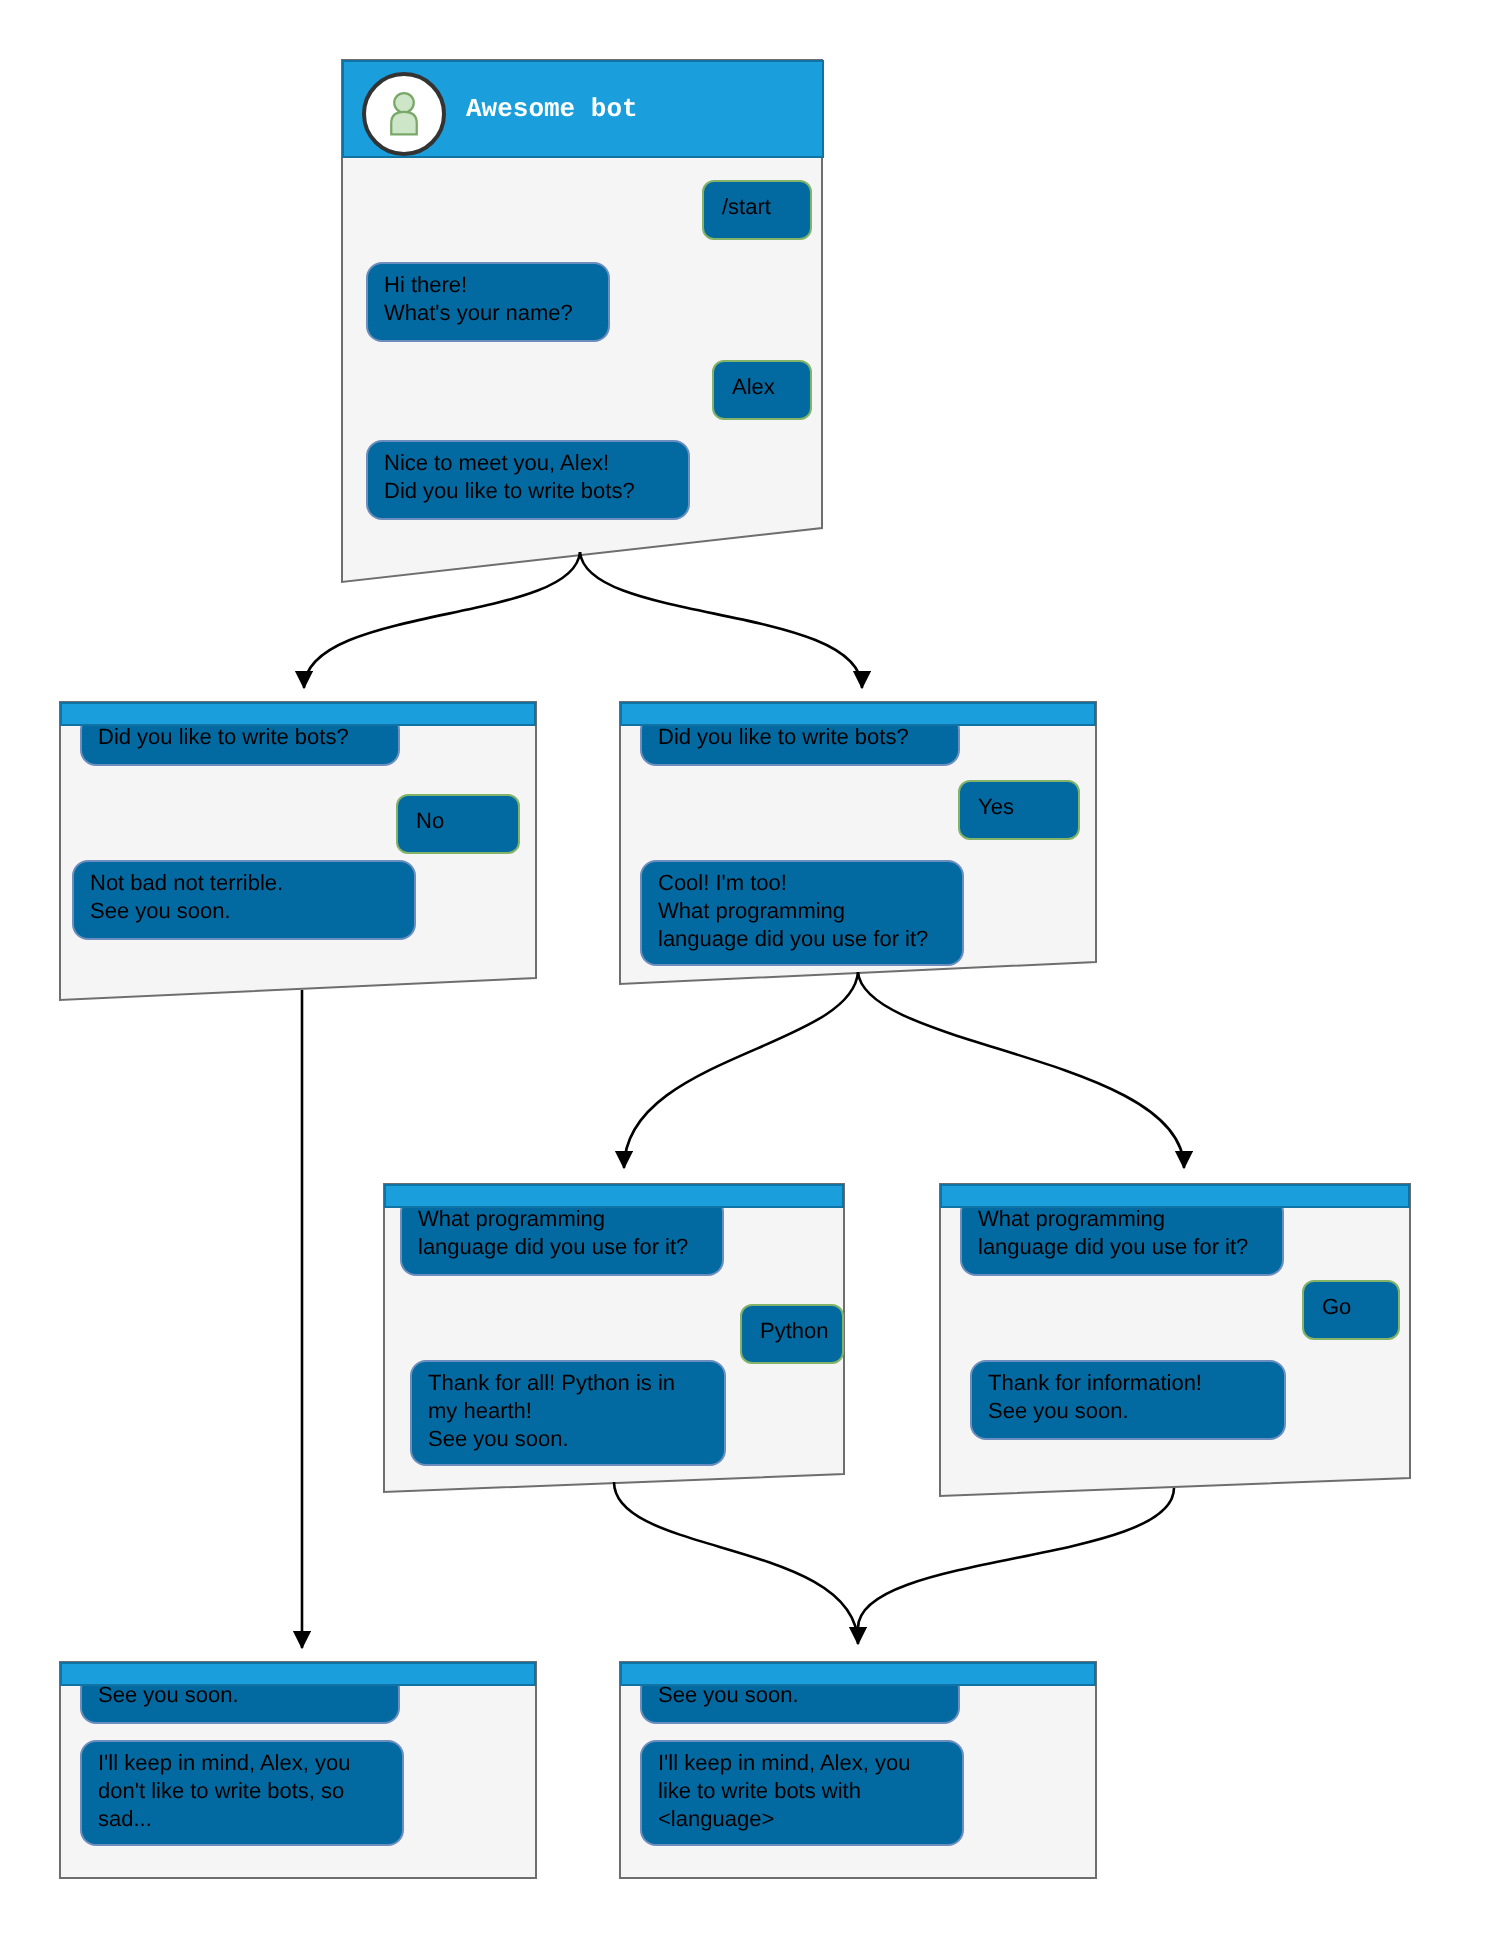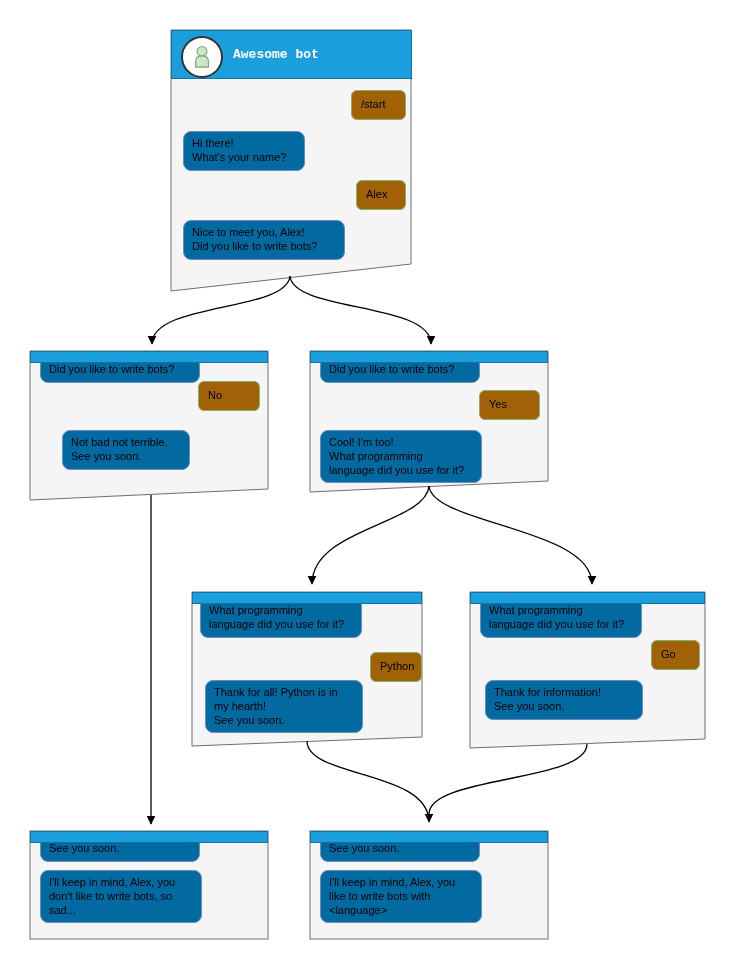--- a/index.html
+++ b/index.html
@@ -5,21 +5,21 @@
   html,body{margin:0;padding:0;background:#ffffff;}
   .canvas{position:relative;width:743px;height:971px;background:#ffffff;
           font-family:"Liberation Sans",sans-serif;overflow:hidden;}
   svg.layer{position:absolute;left:0;top:0;z-index:0;}
   .window{position:absolute;z-index:1;}
   .titlebar{position:absolute;left:0;top:0;width:100%;box-sizing:border-box;
             background:#1a9fdc;border:1px solid #1173a3;z-index:3;font-family:Liberation Mono, monospace;}
   .bubble{position:absolute;font-size:11px;line-height:1.25;color:#000;
           white-space:pre-line;box-sizing:border-box;z-index:2;}
   .bubble.bot{background:#0369a1;border:1px solid #6c8ebf;border-radius:8px;padding:5px 8px;}
-  .bubble.user{background:#a16207;border:1px solid #82b366;border-radius:6px;
+  .bubble.user{background:#0369a1;border:1px solid #82b366;border-radius:6px;
                display:flex;align-items:center;padding-left:9px;}
   .avatar{position:absolute;left:9px;top:5px;width:38px;height:38px;background:#fff;
           border:2px solid #333;border-radius:50%;display:flex;align-items:center;
           justify-content:center;box-sizing:content-box;}
   .main-title{position:absolute;left:61px;top:0;height:100%;display:flex;align-items:center;
               color:#ffffff;font-weight:bold;font-size:13px;}
 </style>
 </head>
 <body>
 
@@ -65,22 +65,22 @@
     <div class="bubble bot" style="left:12px;top:101px;width:122px">Hi there!
 What's your name?</div>
     <div class="bubble user" style="left:185px;top:150px;width:50px;height:30px">Alex</div>
     <div class="bubble bot" style="left:12px;top:190px;width:162px">Nice to meet you, Alex!
 Did you like to write bots?</div>
   </div>
 
   <div class="window" style="left:30px;top:351px;width:238px;height:149px">
     <div class="titlebar" style="height:12px"></div>
     <div class="bubble bot" style="left:10px;top:6px;width:160px">Did you like to write bots?</div>
-    <div class="bubble user" style="left:168px;top:30px;width:62px;height:30px">No</div>
-    <div class="bubble bot" style="left:32px;top:79px;width:128px">Not bad not terrible.
+    <div class="bubble user" style="left:168px;top:46px;width:62px;height:30px">No</div>
+    <div class="bubble bot" style="left:6px;top:79px;width:172px">Not bad not terrible.
 See you soon.</div>
   </div>
 
   <div class="window" style="left:310px;top:351px;width:238px;height:141px">
     <div class="titlebar" style="height:12px"></div>
     <div class="bubble bot" style="left:10px;top:6px;width:160px">Did you like to write bots?</div>
     <div class="bubble user" style="left:169px;top:39px;width:61px;height:30px">Yes</div>
     <div class="bubble bot" style="left:10px;top:79px;width:162px">Cool! I'm too!
 What programming
 language did you use for it?</div>

